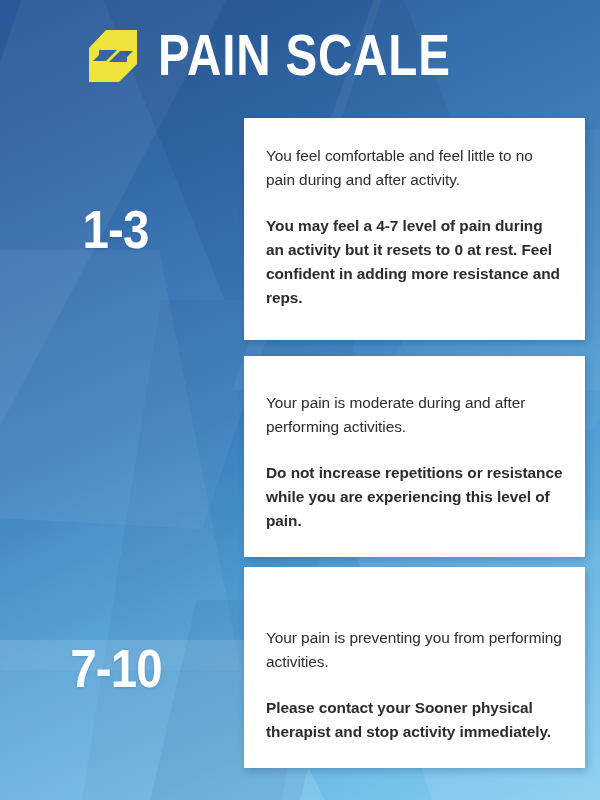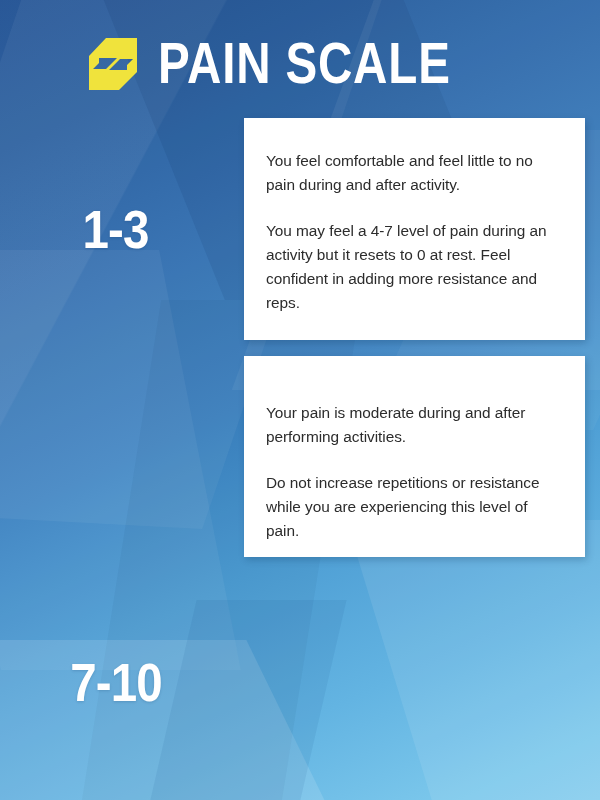--- a/index.html
+++ b/index.html
@@ -64,41 +64,41 @@
         background:rgba(255,255,255,0.09);
         transform:skewX(17deg);
   }
   .f10{ left:430px; top:130px; width:230px; height:300px;
         background:rgba(255,255,255,0.045);
         transform:skewX(-24deg);
   }
 
   
   #header {
-    position:absolute; left:0; top:22px; width:600px; height:82px;
+    position:absolute; left:0; top:14px; width:600px; height:82px;
     display:flex; align-items:center; justify-content:center; gap:18px;
   }
   #logo { width:54px; height:56px; display:block; flex:0 0 auto; margin-top:2px; }
   #title {
     color:#ffffff;
     font-size:58px;
     line-height:58px;
     font-weight:bold;
     letter-spacing:1px;
     transform:scaleX(0.82);
     transform-origin:left center;
     white-space:nowrap;
     font-family:"Liberation Sans Narrow","Liberation Sans", sans-serif;
   }
 
   
   .row { position:absolute; left:0; width:600px; }
   .row-1 { top:118px;  height:222px; }
   .row-2 { top:356px;  height:201px; }
-  .row-3 { top:581px;  height:201px; }
+  .row-3 { top:567px;  height:201px; }
 
   .range {
     position:absolute;
     left:0; top:0;
     width:232px; height:100%;
     display:flex; align-items:center; justify-content:center;
     color:#ffffff;
     font-weight:bold;
     font-size:54px;
     line-height:78px;
@@ -106,32 +106,32 @@
     text-shadow:0 1px 3px rgba(12,45,90,0.18);
     font-family:"Liberation Sans Narrow","Liberation Sans", sans-serif;
   }
   .range span { transform:scaleX(0.88); display:inline-block; }
 
   .card {
     position:absolute;
     left:244px; width:341px; height:100%;
     background:#ffffff;
     box-shadow:2px 3px 7px rgba(10,45,85,0.24);
-    padding:20px 22px 14px 22px;
+    padding:20px 22px 24px 22px;
     display:flex; flex-direction:column; justify-content:center;
   }
   .row-2 .card, .row-3 .card { justify-content:flex-end; }
 
   .card p {
     color:#2c2c2c;
     font-size:15.4px;
     line-height:24px;
     letter-spacing:-0.05px;
   }
-  .card p + p { margin-top:22px; }
+  .card p + p { margin-top:22px;font-weight:bold; }
 </style>
 </head>
 <body>
 
 <div id="poster">
 
   <div class="facet f1"></div>
   <div class="facet f2"></div>
   <div class="facet f3"></div>
   <div class="facet f4"></div>
@@ -163,15 +163,19 @@
     <div class="card">
       <p>Your pain is moderate during and after performing activities.</p>
       <p>Do not increase repetitions or resistance while you are experiencing this level of pain.</p>
     </div>
   </div>
 
   <div class="row row-3">
     <div class="range">
       <span>7-10</span>
     </div>
+    <div class="card">
+      <p>Your pain is preventing you from performing activities.</p>
+      <p>Please contact your Sooner physical therapist and stop activity immediately.</p>
+    </div>
   </div>
 
 </div>
 
 </body></html>

